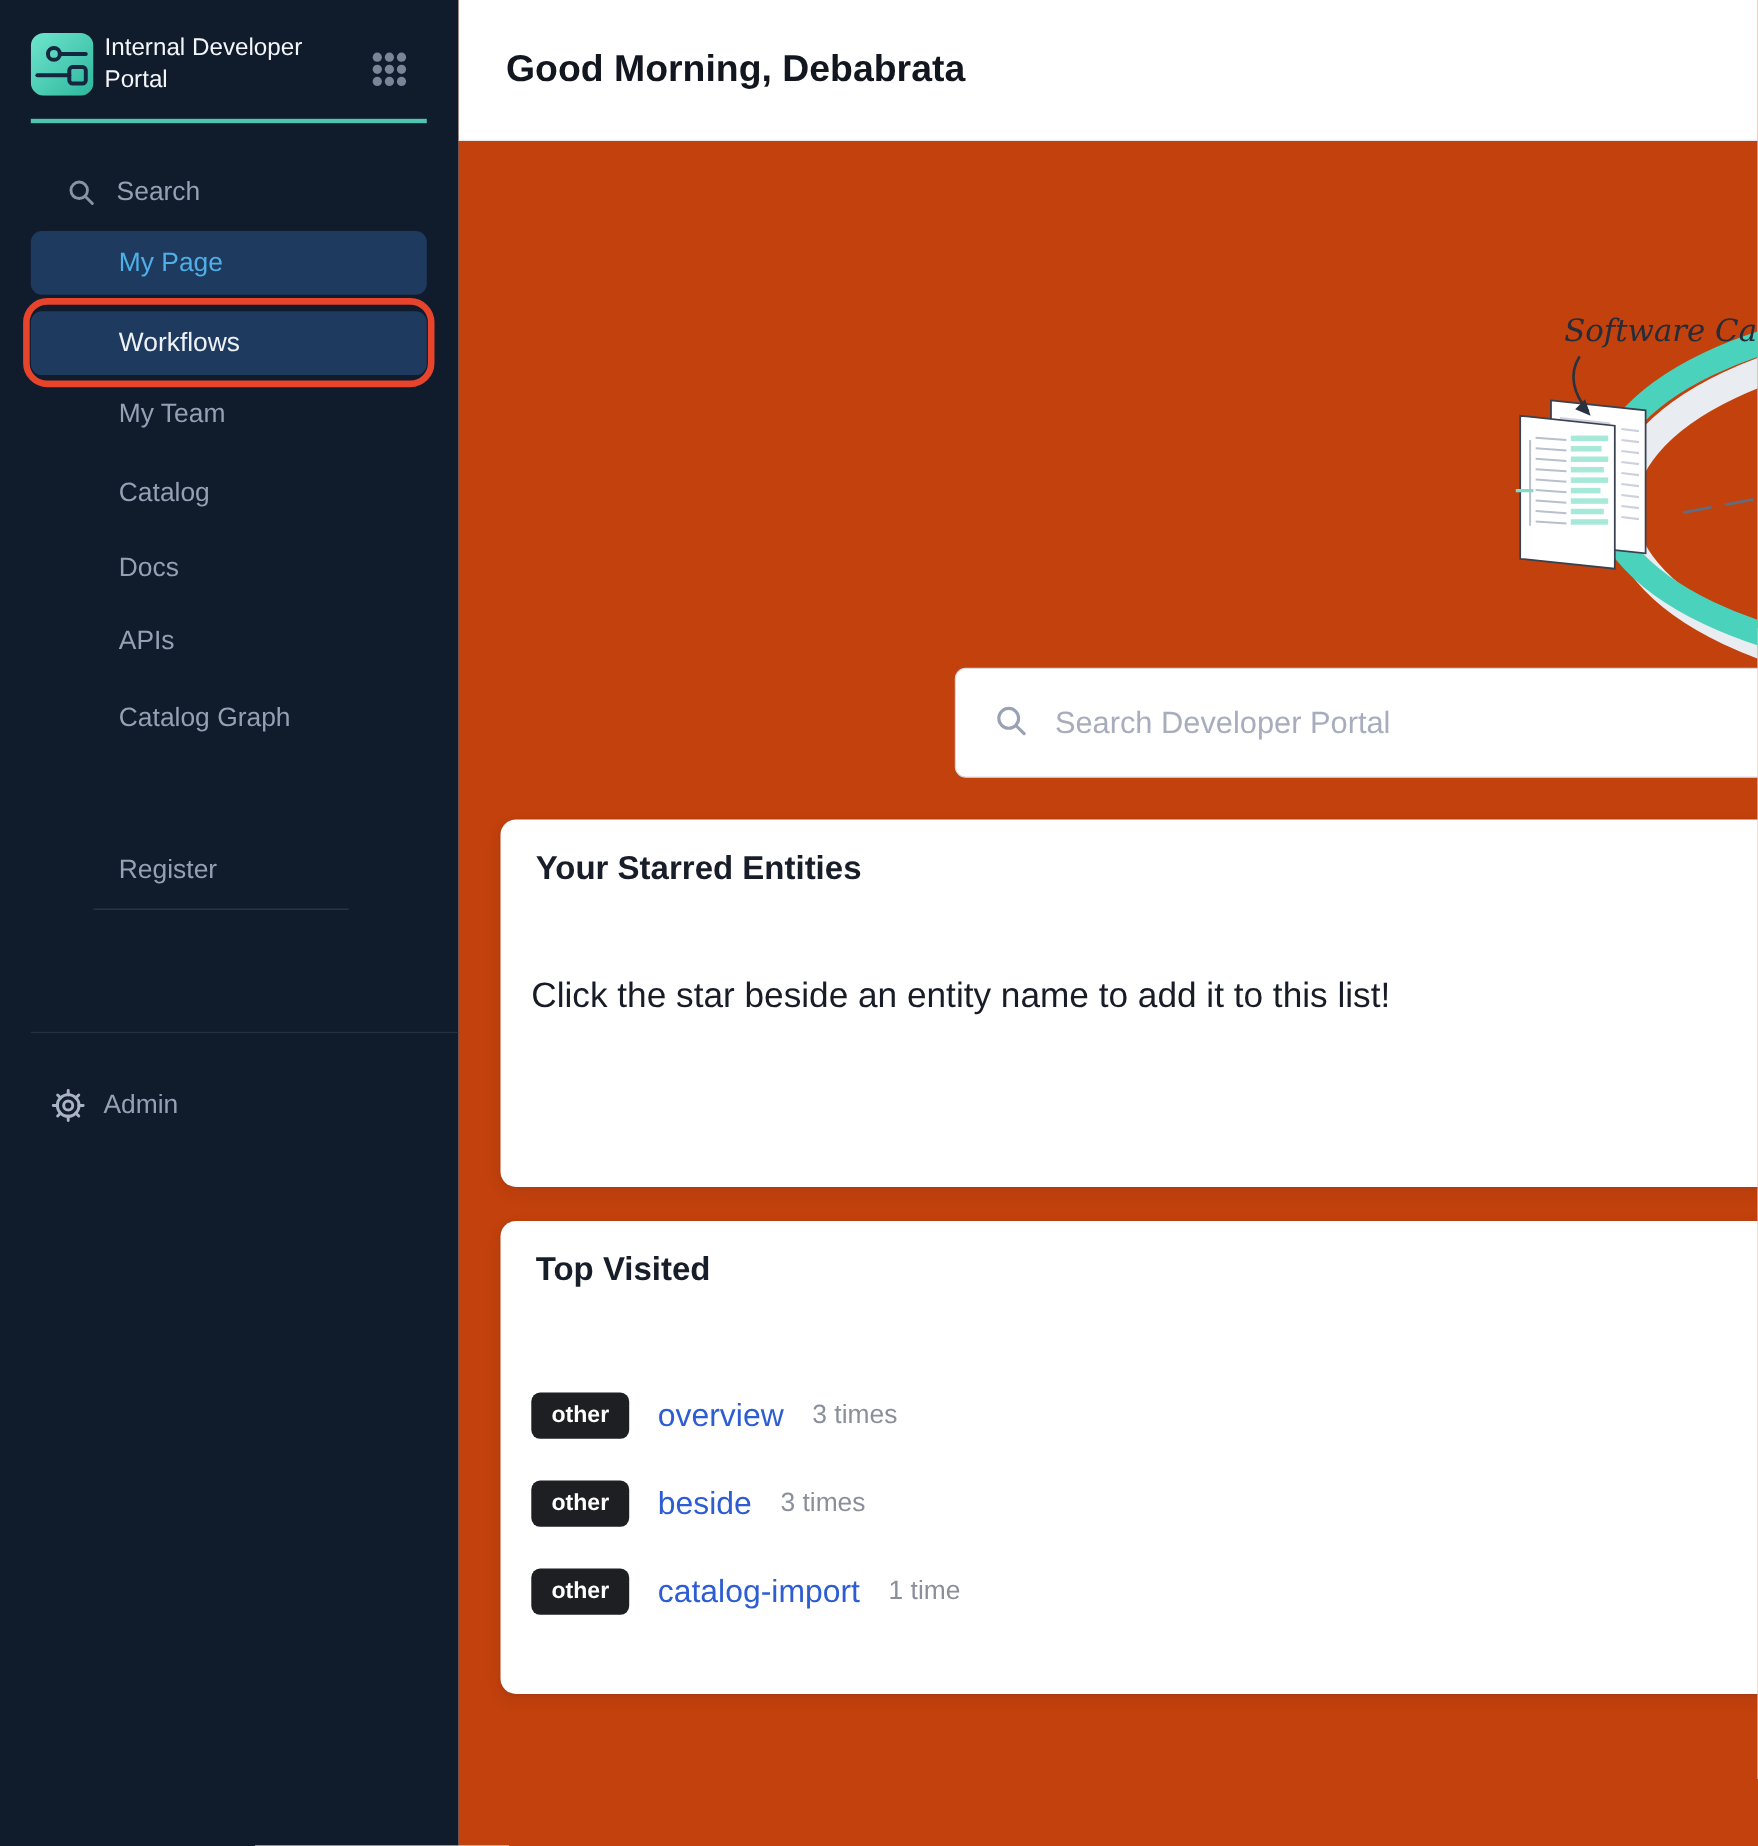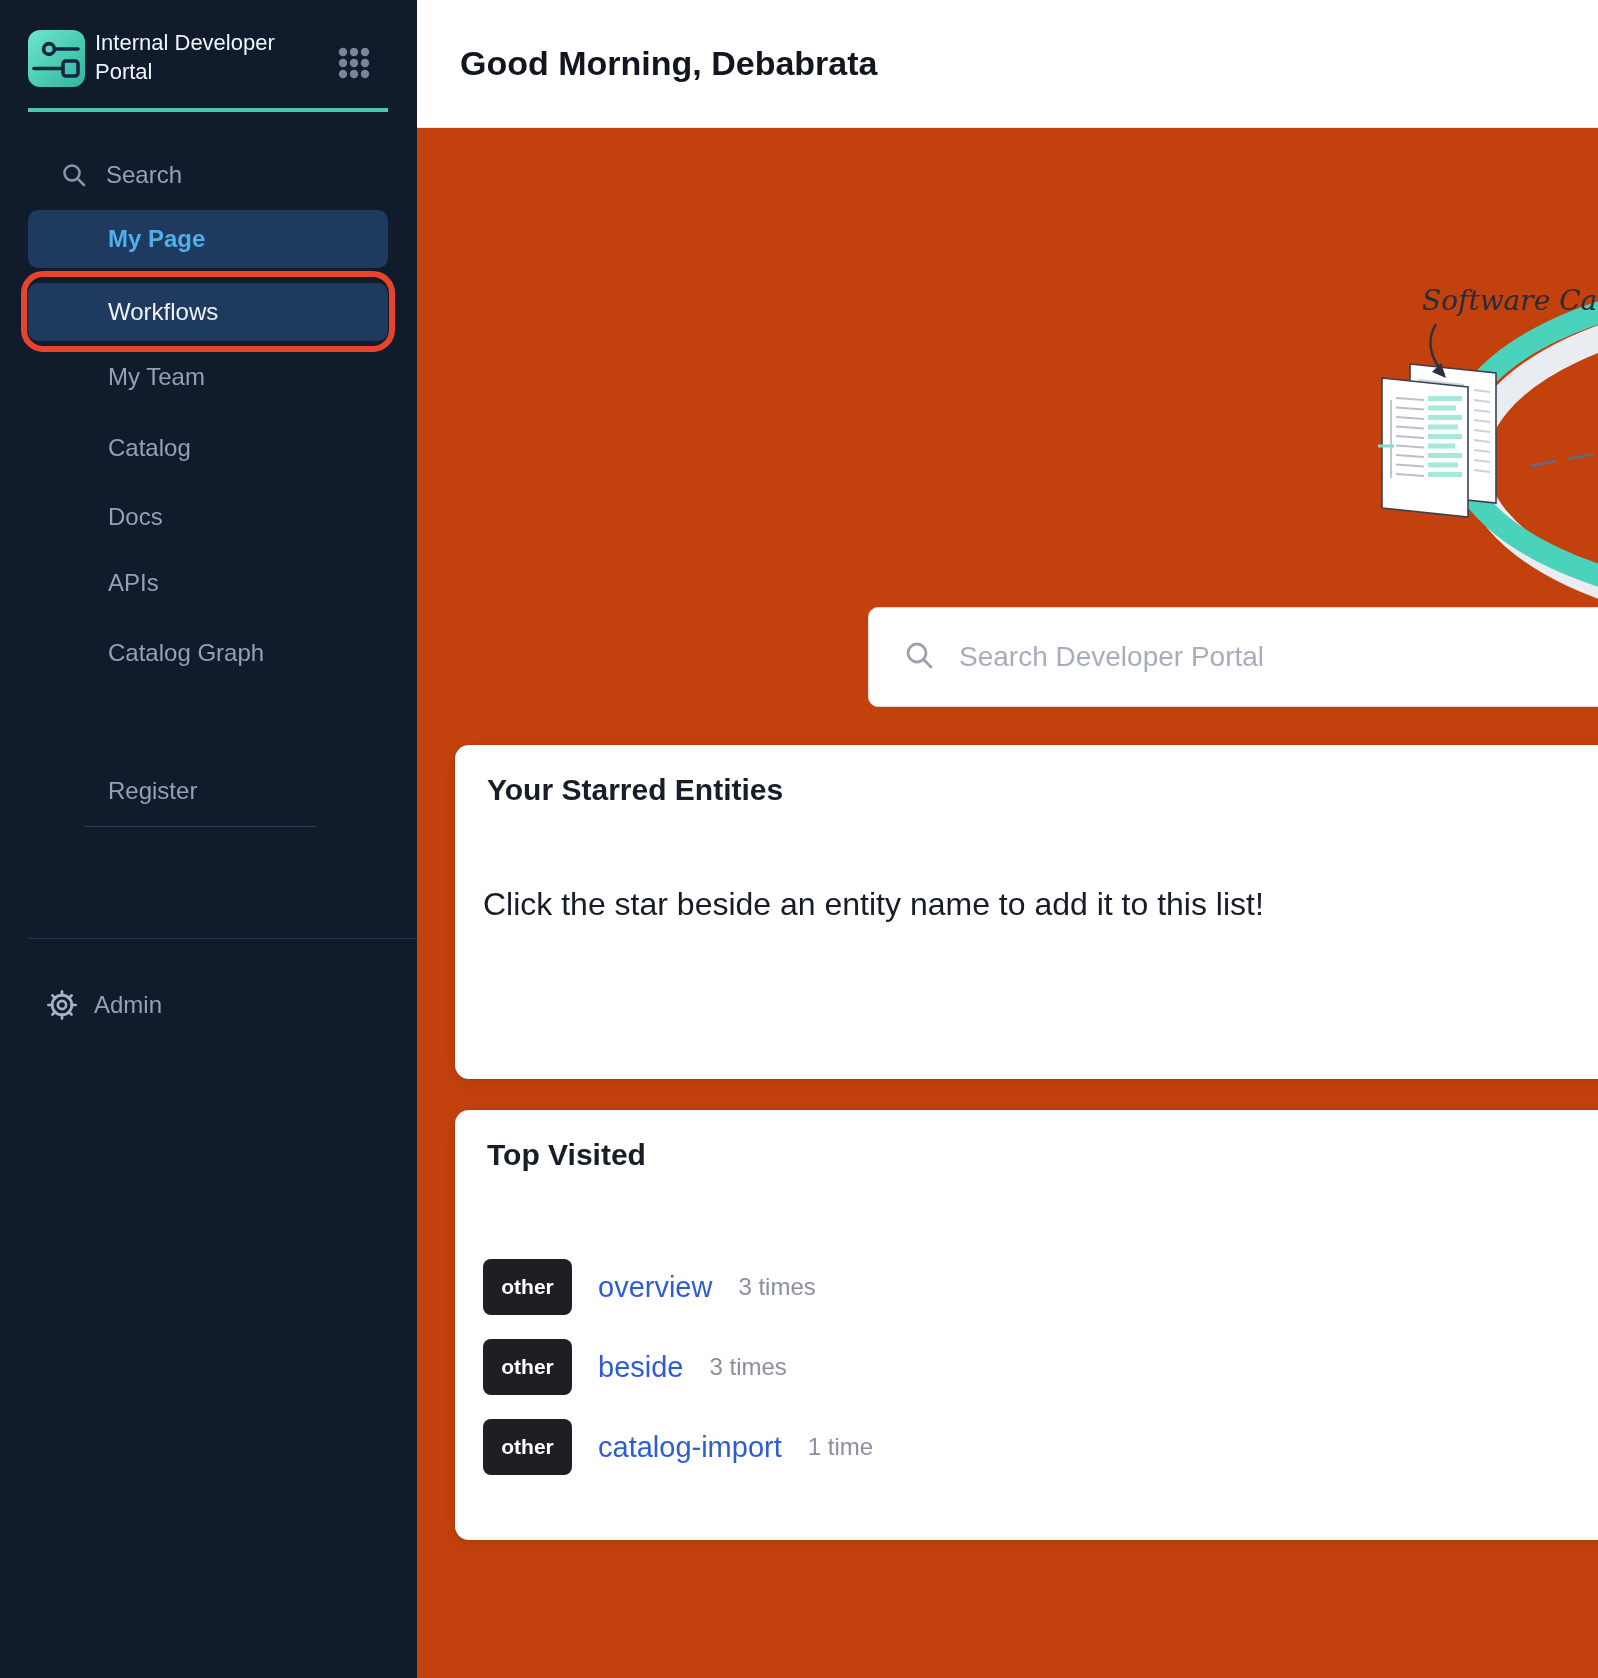--- a/index.html
+++ b/index.html
@@ -13,21 +13,21 @@
                font-size:22px;font-weight:400;line-height:29px;}
   .grid-icon{position:absolute;left:337px;top:46px;width:34px;height:34px;cursor:pointer;}
   .accent-rule{position:absolute;left:28px;top:108px;width:360px;height:4px;background:#4fc4ae;}
 
   .nav-row{position:absolute;left:28px;width:360px;height:46px;display:flex;align-items:center;cursor:pointer;}
   .nav-label{color:#95a0b4;font-size:24px;}
   .nav-label.indent{margin-left:80px;}
   .nav-pill{position:absolute;left:28px;width:360px;height:58px;border-radius:10px;
             background:#1e3a5e;display:flex;align-items:center;cursor:pointer;}
   .pill-label{margin-left:80px;font-size:24px;}
-  .pill-label.active-blue{color:#4fafe8;font-weight:bold;}
+  .pill-label.active-blue{color:#4fafe8;}
   .pill-label.white{color:#eef2f7;}
   .annotation-ring{position:absolute;left:21px;top:271px;width:374px;height:81px;
                    box-sizing:border-box;border:6px solid #e8432b;border-radius:22px;pointer-events:none;}
   .side-divider-sm{position:absolute;left:85px;top:826px;width:232px;height:0;border-top:1.5px solid #323d50;}
   .side-divider-lg{position:absolute;left:28px;top:938px;width:389px;height:0;border-top:1.5px solid #2a3547;}
 
   
   .main{position:absolute;left:417px;top:0;width:1181px;height:1678px;background:#c2410c;}
   .topbar{position:absolute;left:0;top:0;width:100%;height:128px;background:#fff;
           border-bottom:1px solid #e8ebf0;box-sizing:border-box;display:flex;align-items:center;}
@@ -46,21 +46,21 @@
   .card{position:absolute;left:38px;width:1180px;background:#fff;border-radius:14px;
         box-shadow:0 1px 3px rgba(25,39,70,.10),0 5px 16px rgba(25,39,70,.06);}
   .card.starred{top:745px;height:334px;}
   .card.topvisited{top:1110px;height:430px;}
   .card-title{position:absolute;left:32px;top:28px;font-size:30px;font-weight:700;color:#181d2a;}
   .empty-msg{position:absolute;left:28px;top:141px;font-size:32px;color:#181c26;line-height:36px;}
 
   .tv-row{position:absolute;left:28px;height:42px;display:flex;align-items:center;gap:26px;}
   .tv-row.r0{top:156px;} .tv-row.r1{top:236px;} .tv-row.r2{top:316px;}
   .tv-badge{background:#1e1f23;color:#fff;font-size:21px;font-weight:700;
-            width:89px;height:56px;border-radius:8px;display:flex;align-items:center;justify-content:center;}
+            width:89px;height:42px;border-radius:8px;display:flex;align-items:center;justify-content:center;}
   .tv-link{color:#2e5dd3;font-size:29px;cursor:pointer;}
   .tv-count{color:#8a8f9b;font-size:24px;}
 </style>
 </head>
 <body>
 
 <div class="page">
 
   <nav class="sidebar">
 

